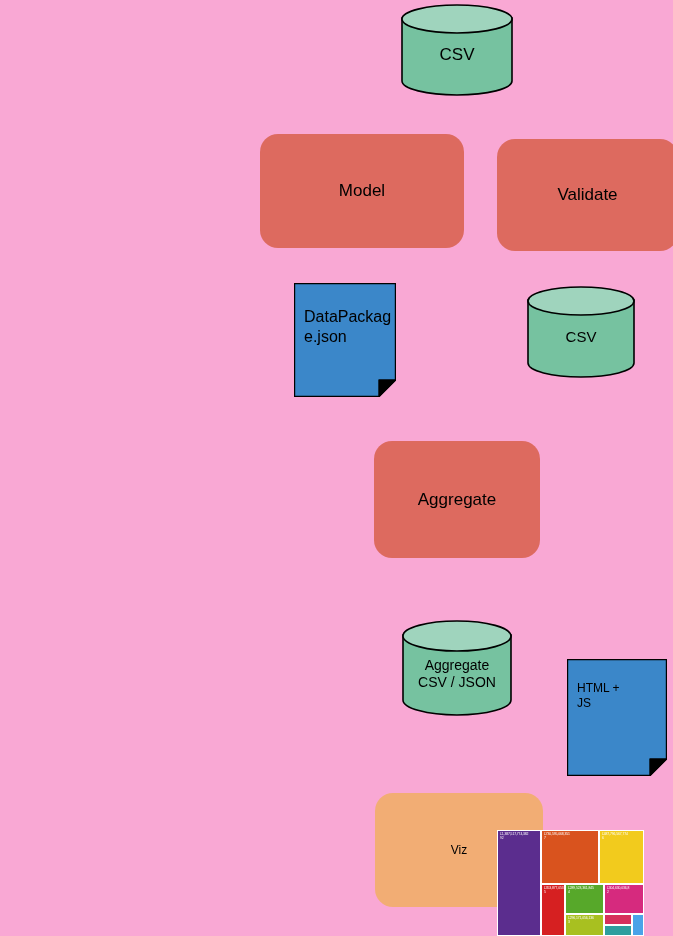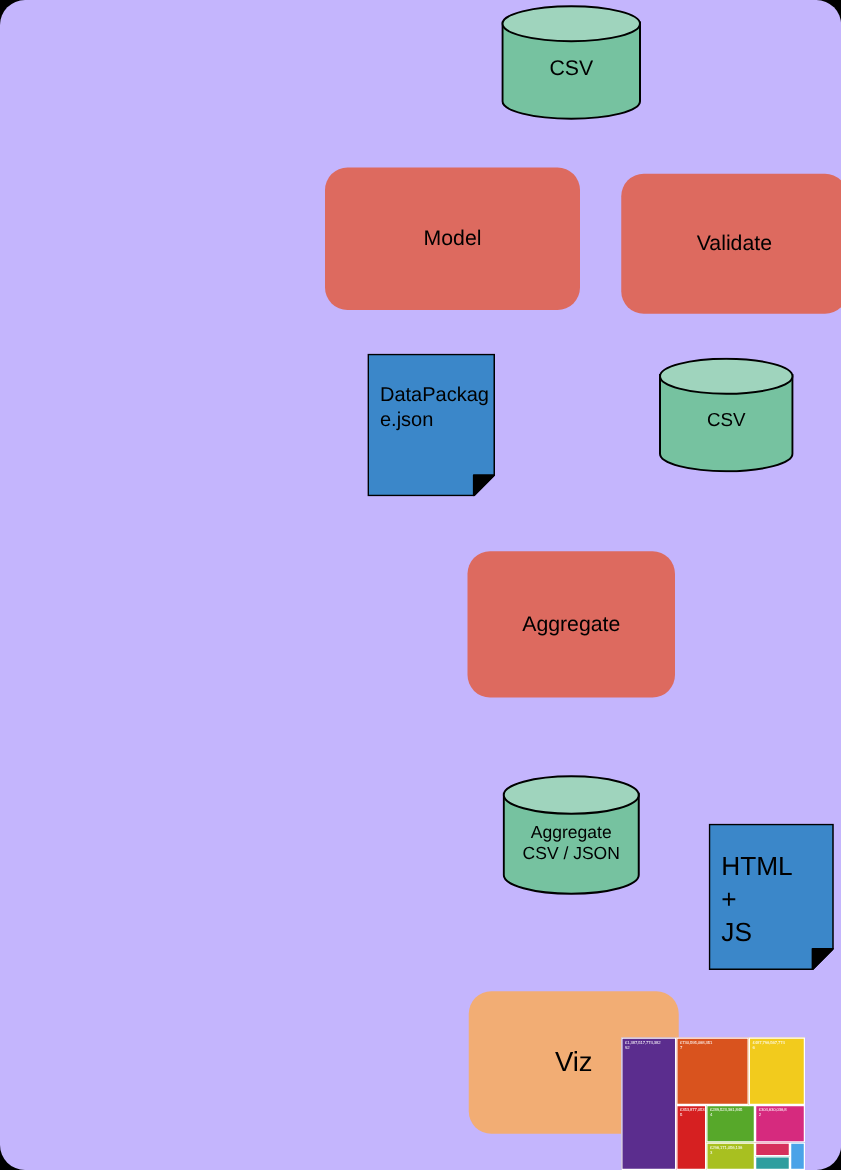--- a/index.html
+++ b/index.html
@@ -4,24 +4,23 @@
 <style>
   html, body {
     margin: 0;
     padding: 0;
     background: #000000;
   }
   #canvas {
     position: relative;
     width: 673px;
     height: 936px;
-    background: #c4b5fd;
+    background: #f9a8d4;
     overflow: hidden;
     font-family: "Liberation Sans", sans-serif;
-    border-radius: 20px;
   }
   .node { position: absolute; }
 
   
   .cylinder { position: absolute; }
   .cyl-svg { position: absolute; left: 0; top: 0; }
   .cyl-label {
     position: absolute;
     left: 0; right: 0;
     text-align: center;
@@ -127,25 +126,25 @@
       </svg>
     <div class="cyl-label" id="lbl-aggregate-store" style="font-size: 14px; top: 37px;">Aggregate
 CSV / JSON</div>
   </div>
 
   <div class="docshape node" id="n-html-js" style="left: 567px; top: 659px; width: 100px; height: 117px;">
     <svg class="doc-svg" id="svg-html-js" width="100" height="117" viewBox="0 0 100 117">
         <path d="M0.5,0.5 L99.5,0.5 L99.5,100 L83,116.5 L0.5,116.5 Z" fill="#3b87c9" stroke="#000000" stroke-width="1.4"></path>
         <path d="M83,116.5 L83,100 L99.5,100 Z" fill="#000000" stroke="#000000" stroke-width="1.4" stroke-linejoin="round"></path>
       </svg>
-    <div class="doc-label" id="lbl-html-js" style="font-size: 21px; left: 10px; right: 21px; top: 22px;">HTML +
+    <div class="doc-label" id="lbl-html-js" style="font-size: 12px; left: 10px; right: 21px; top: 22px;">HTML +
 JS</div>
   </div>
 
-  <div class="procbox node" id="n-viz" style="left: 375px; top: 793px; width: 168px; height: 114px; background: rgb(242, 173, 116); font-size: 22px; color: rgb(0, 0, 0);">
+  <div class="procbox node" id="n-viz" style="left: 375px; top: 793px; width: 168px; height: 114px; background: rgb(242, 173, 116); font-size: 12px; color: rgb(0, 0, 0);">
     <span>Viz</span>
   </div>
 
   <div class="treemap" id="n-treemap" style="left: 497px; top: 830px; width: 147px; height: 106px;">
       <div class="tm-tile" style="left: 0px; top: 0px; width: 44px; height: 106px; background: rgb(91, 45, 142);">
         <span class="tm-label">£1,387,517,774,382
 92</span>
       </div>
       <div class="tm-tile" style="left: 44px; top: 0px; width: 58px; height: 54px; background: rgb(217, 83, 30);">
         <span class="tm-label">£730,595,068,351

